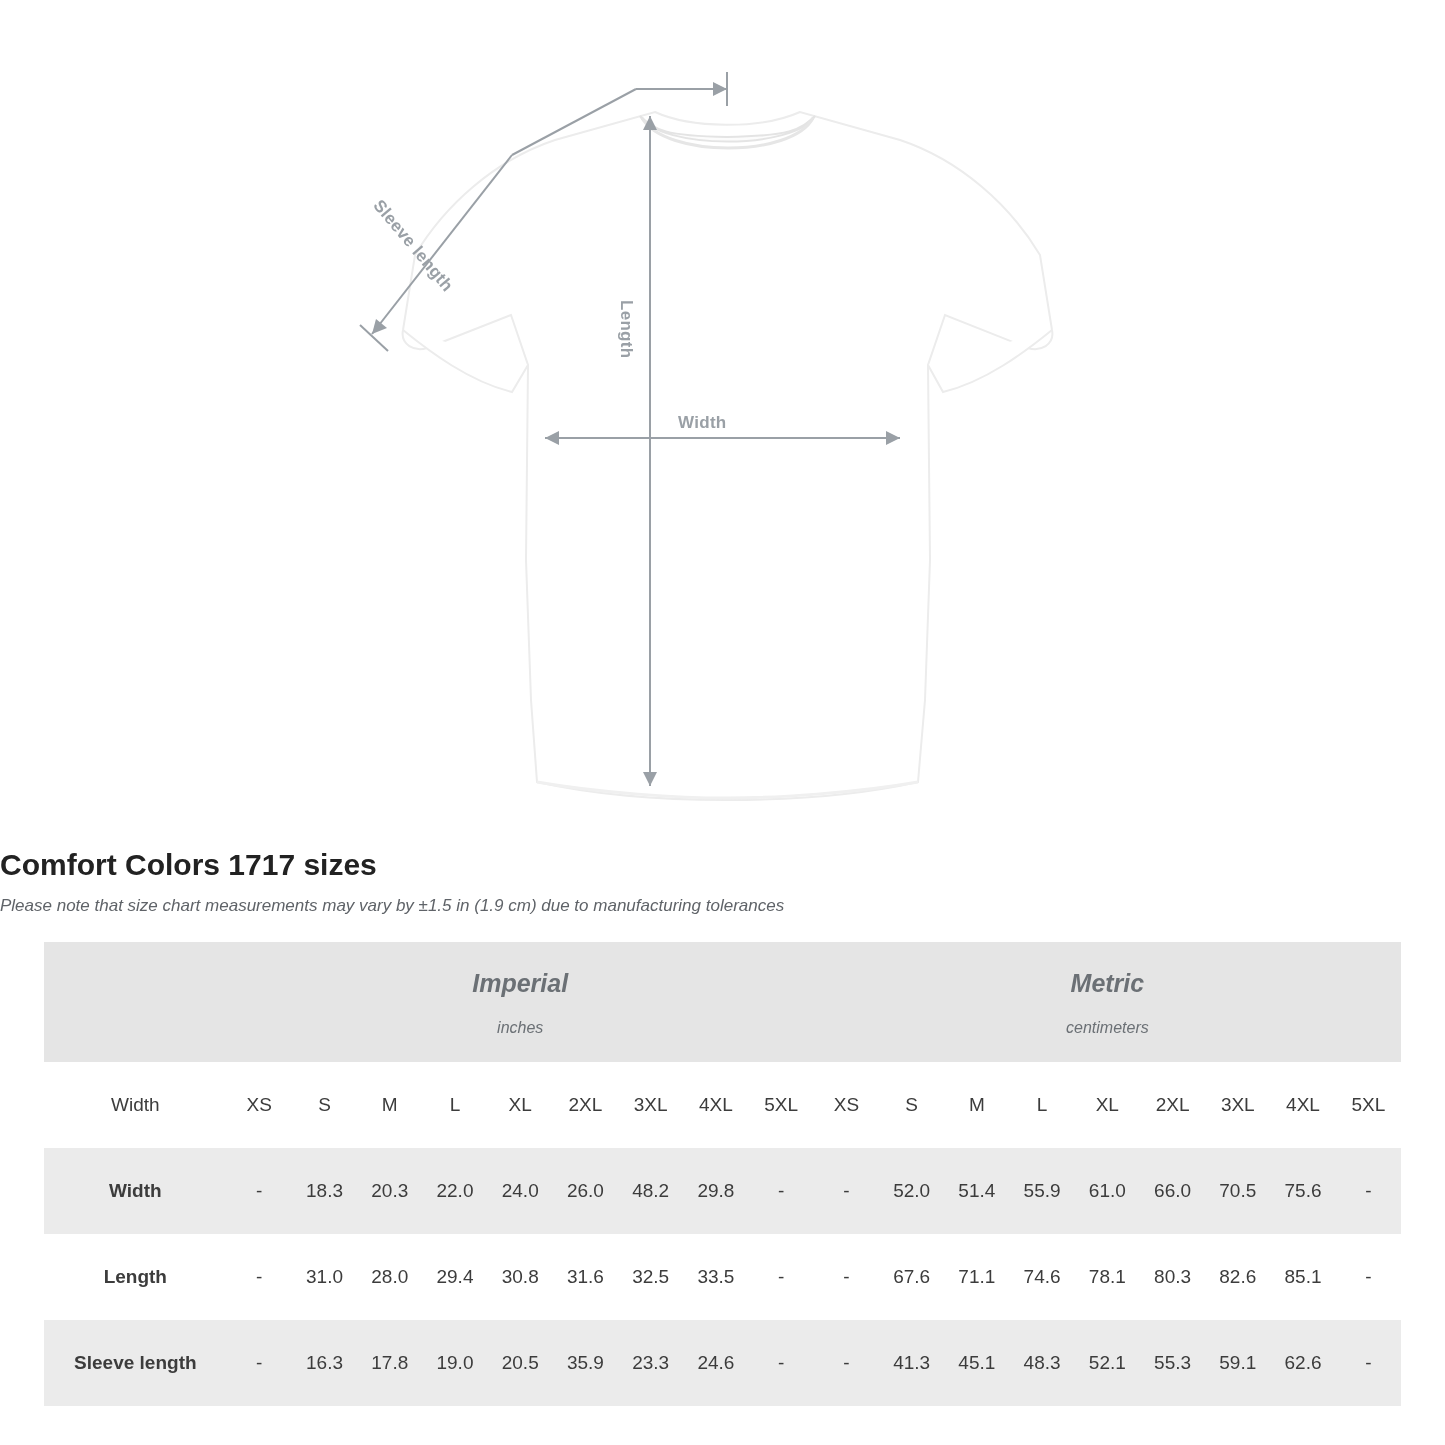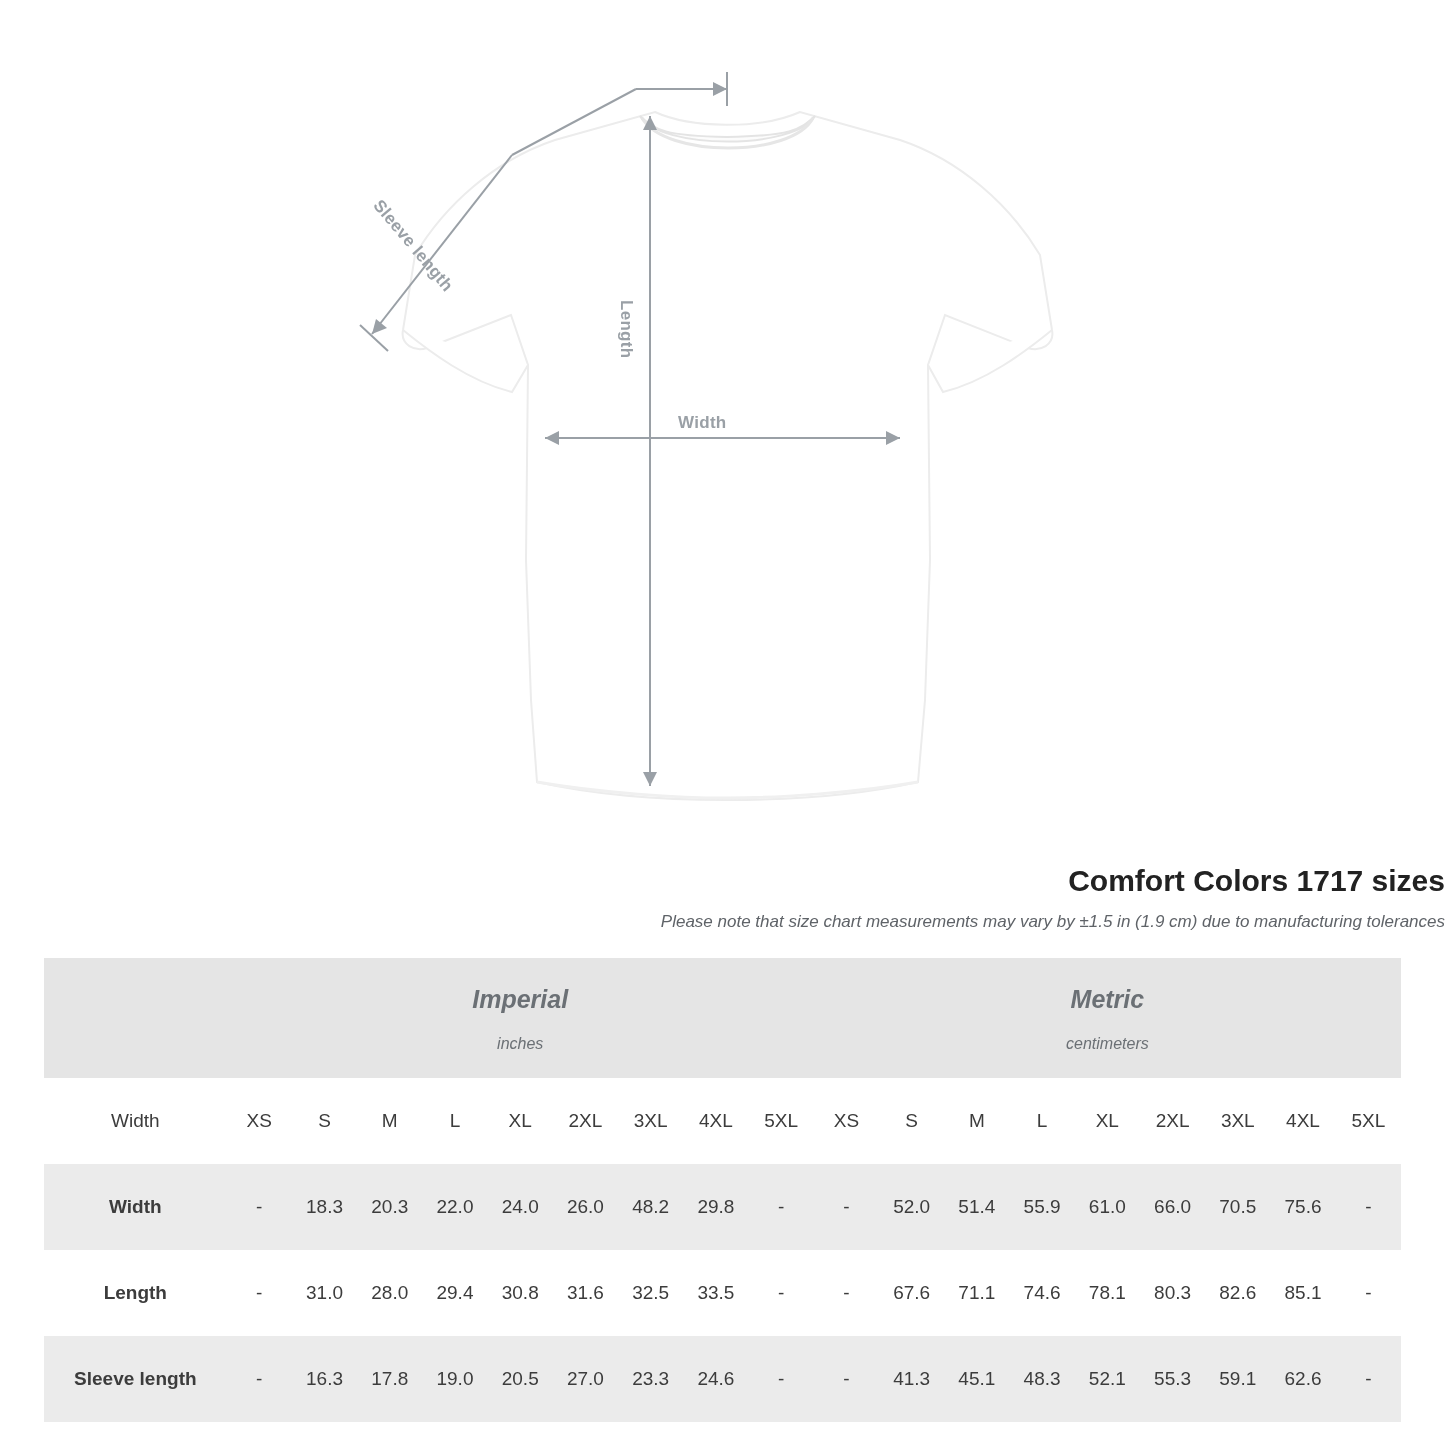--- a/index.html
+++ b/index.html
@@ -47,22 +47,22 @@
   }
   .dim-label.sleeve-label {
     left: 384px;
     top: 196px;
     transform: rotate(50deg);
     transform-origin: left top;
   }
 
   
   .title-block {
-    text-align: right;
-    margin-top: 34px;
+    text-align: left;
+    margin-top: 18px;
   }
   .chart-title {
     font-size: 30px;
     font-weight: bold;
     color: #222222;
     margin: 0;
   }
   .chart-note {
     font-size: 17px;
     font-style: italic;
@@ -288,21 +288,21 @@
           <td>85.1</td>
           <td>-</td>
         </tr>
         <tr class="data-row shaded">
           <td class="row-head-cell">Sleeve length</td>
           <td>-</td>
           <td>16.3</td>
           <td>17.8</td>
           <td>19.0</td>
           <td>20.5</td>
-          <td>27.0</td>
+          <td>35.9</td>
           <td>23.3</td>
           <td>24.6</td>
           <td>-</td>
           <td>-</td>
           <td>41.3</td>
           <td>45.1</td>
           <td>48.3</td>
           <td>52.1</td>
           <td>55.3</td>
           <td>59.1</td>

